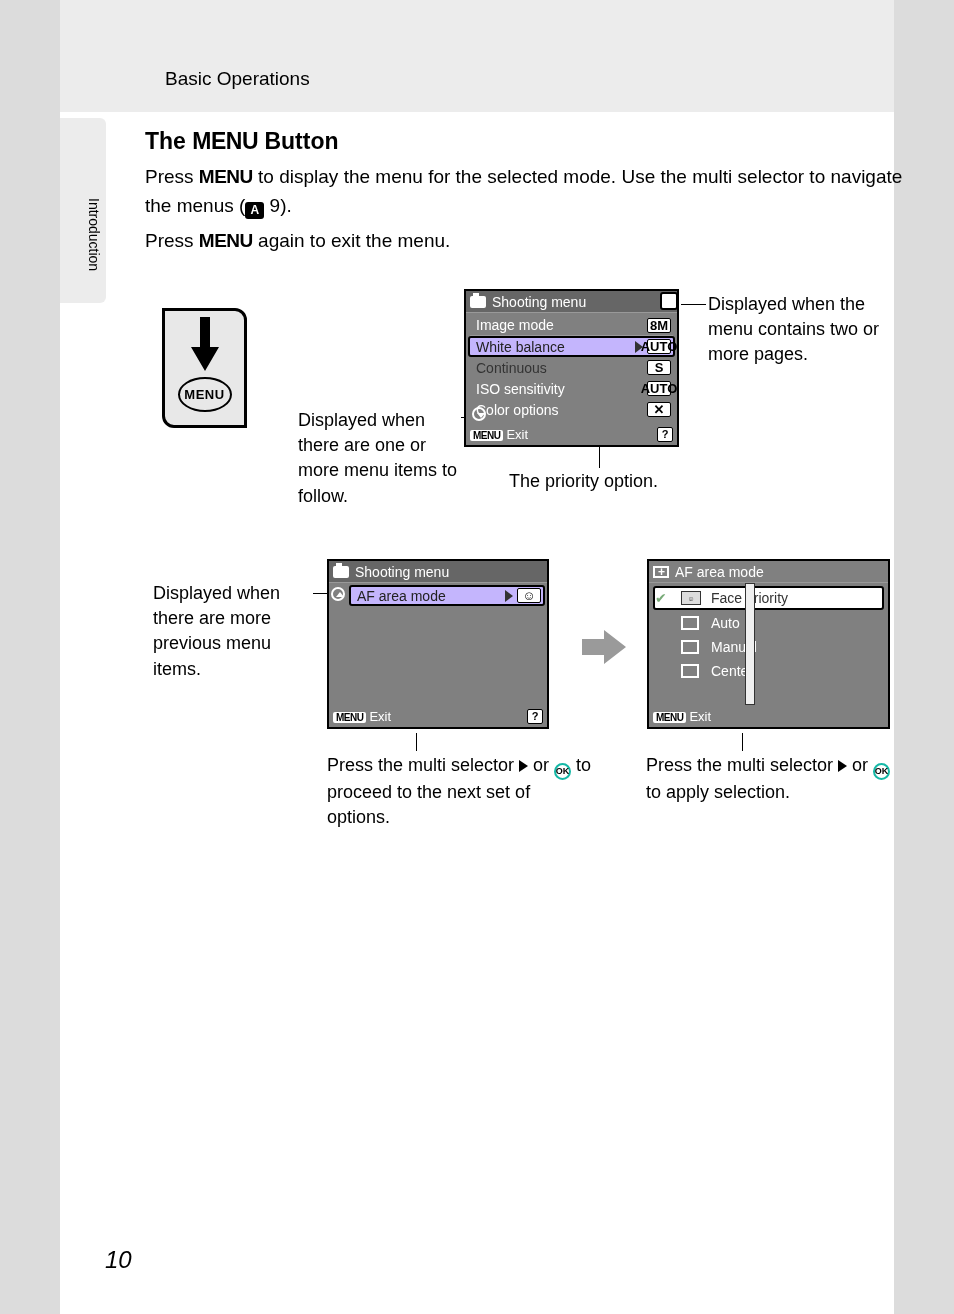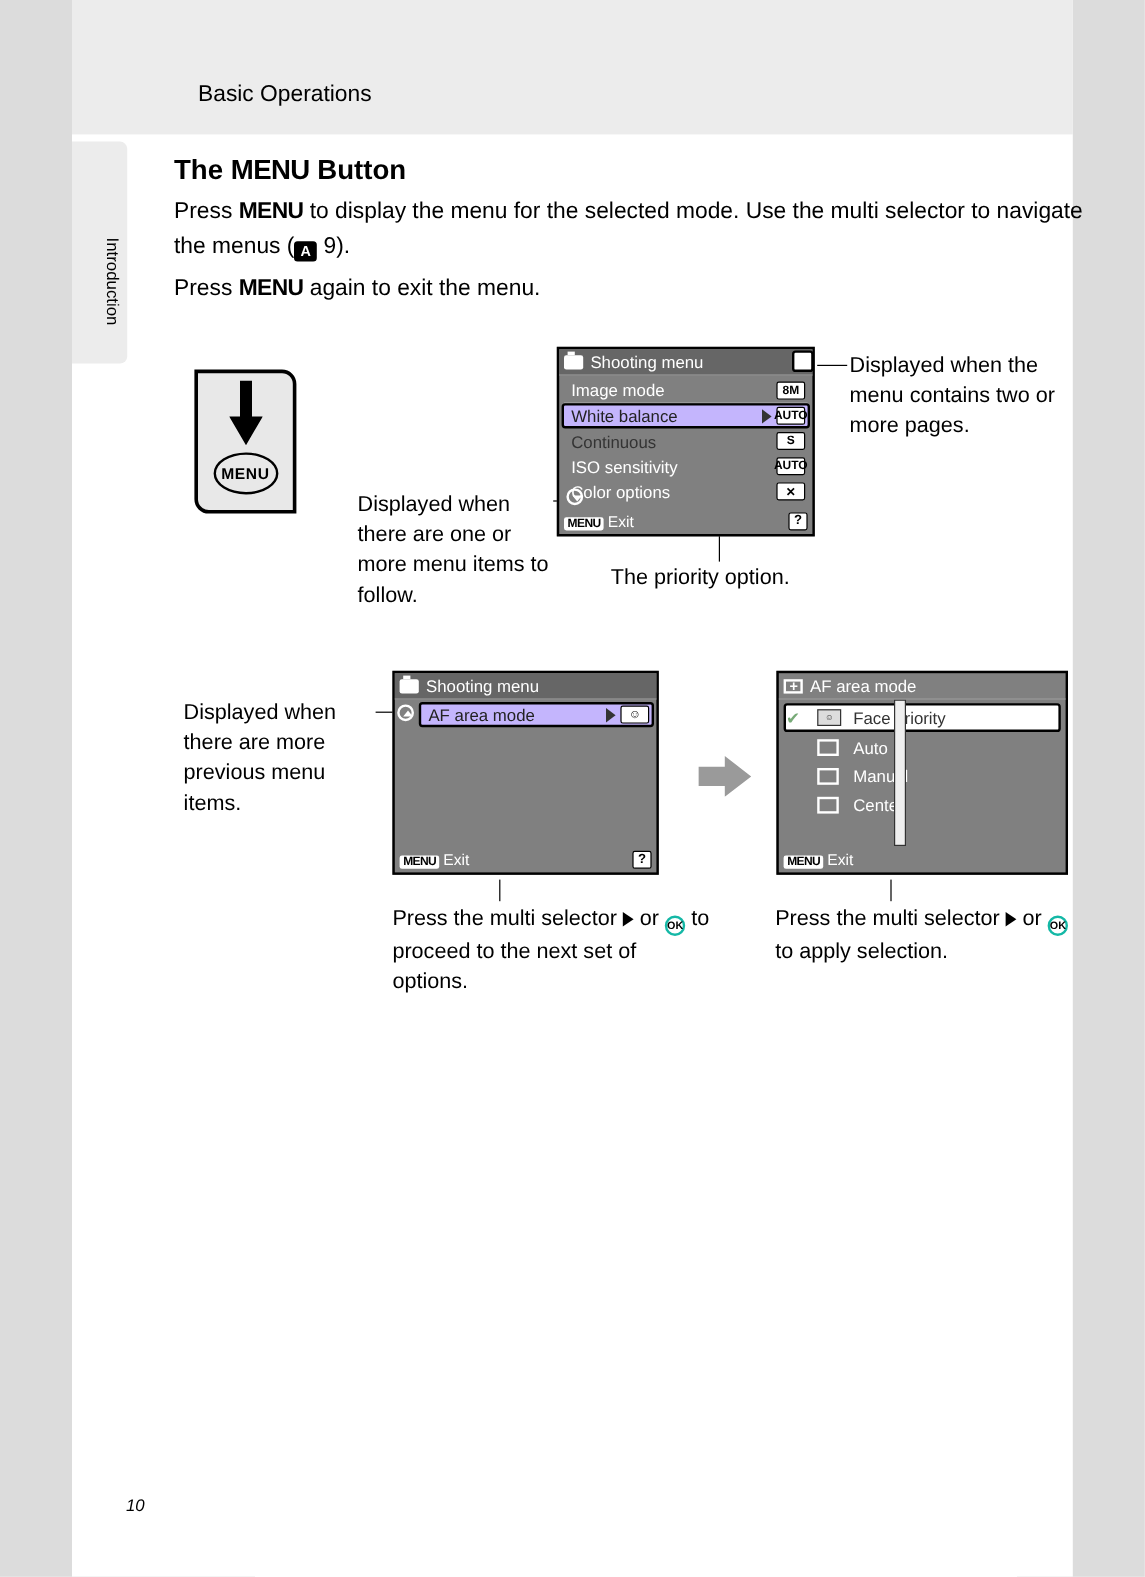--- a/index.html
+++ b/index.html
@@ -160,21 +160,21 @@
   .screen-items { padding: 2px 4px 0 4px; }
   .mi {
     display:flex; justify-content:space-between; align-items:center;
     height: 21px;
     padding: 0 2px 0 6px;
     color:#fff;
     position:relative;
   }
   .mi .badge {
     width: 24px; height: 15px; background:#fff; color:#000; border:1px solid #000;
-    font-size: 10px; display:flex; align-items:center; justify-content:center; border-radius:2px;
+    font-size: 13px; display:flex; align-items:center; justify-content:center; border-radius:2px;
     font-weight: 700;
   }
   .mi.dark-text { color:#333; }
   .mi.selected {
     background: #c4b5fd; color:#222;
     border: 2px solid #000; border-radius: 3px;
     margin: 0 -2px;
   }
   .mi.selected .chev {
     width:0;height:0;border-top:6px solid transparent;border-bottom:6px solid transparent;border-left:8px solid #333;
@@ -215,21 +215,21 @@
   .vbar { position:absolute; top: 22px; bottom: 22px; left: 96px; width: 10px; background:#efefef; border:1px solid #333;}
 
   
   .big-arrow {
     position: absolute;
     top: 630px; left: 522px;
   }
 
   .page-num {
     position:absolute; left:45px; top:1246px;
-    font-style: italic; font-size:14px;
+    font-style: italic; font-size:24px;
   }
 
   .tri-right { display:inline-block; width:0;height:0;border-top:6px solid transparent;border-bottom:6px solid transparent;border-left:9px solid #000; vertical-align:-1px;}
   .ok-circ { display:inline-flex; width:17px;height:17px;border:2px solid #14b8a6;border-radius:50%;align-items:center;justify-content:center;font-size:9px;font-weight:700;vertical-align:-3px;}
 
   .af-icon{display:inline-block;width:16px;height:12px;border:2px solid #fff;position:relative;margin-right:6px;}
   .af-icon:before{content:"+";position:absolute;left:3px;top:-3px;color:#fff;font-size:12px;font-weight:700;}
   .face-ic{width:20px;height:14px;border:1px solid #333;background:#ddd;font-size:7px;display:flex;align-items:center;justify-content:center;}
 </style>
 </head>

